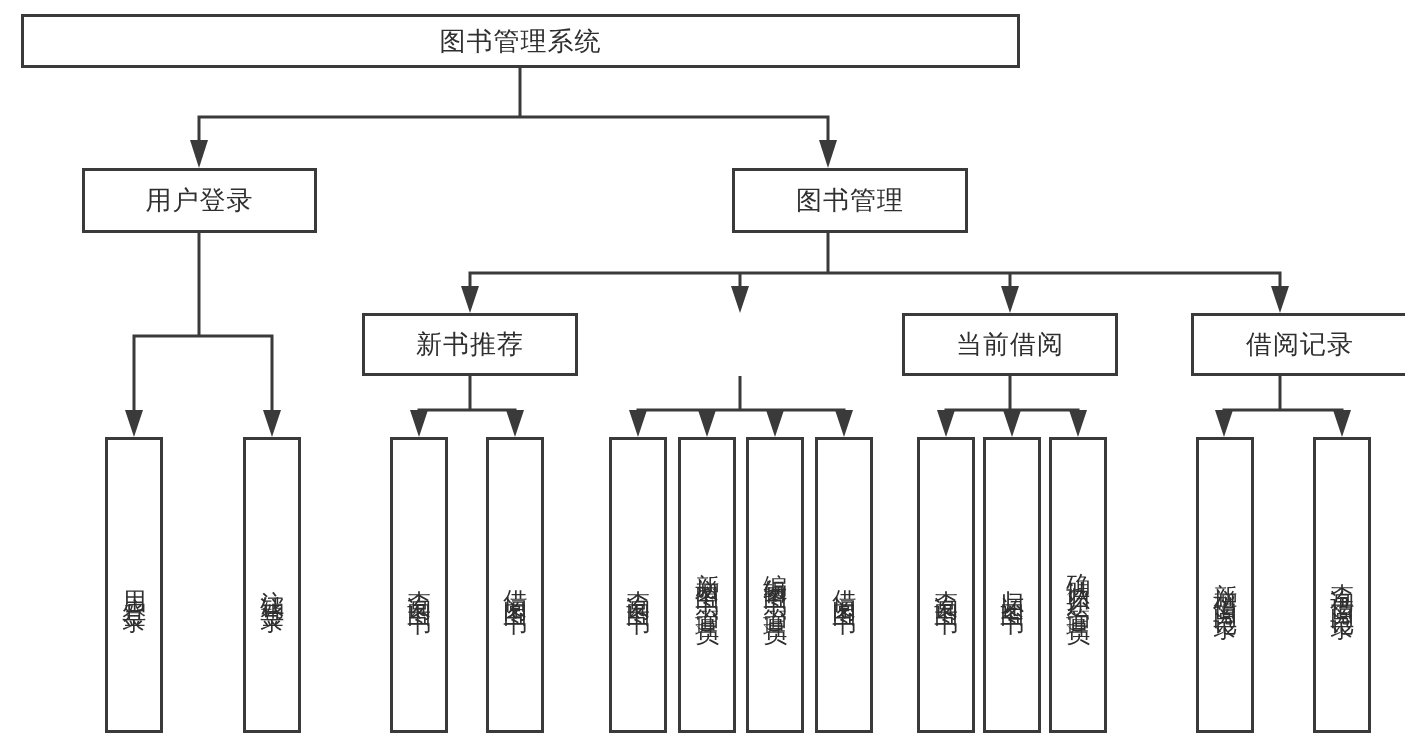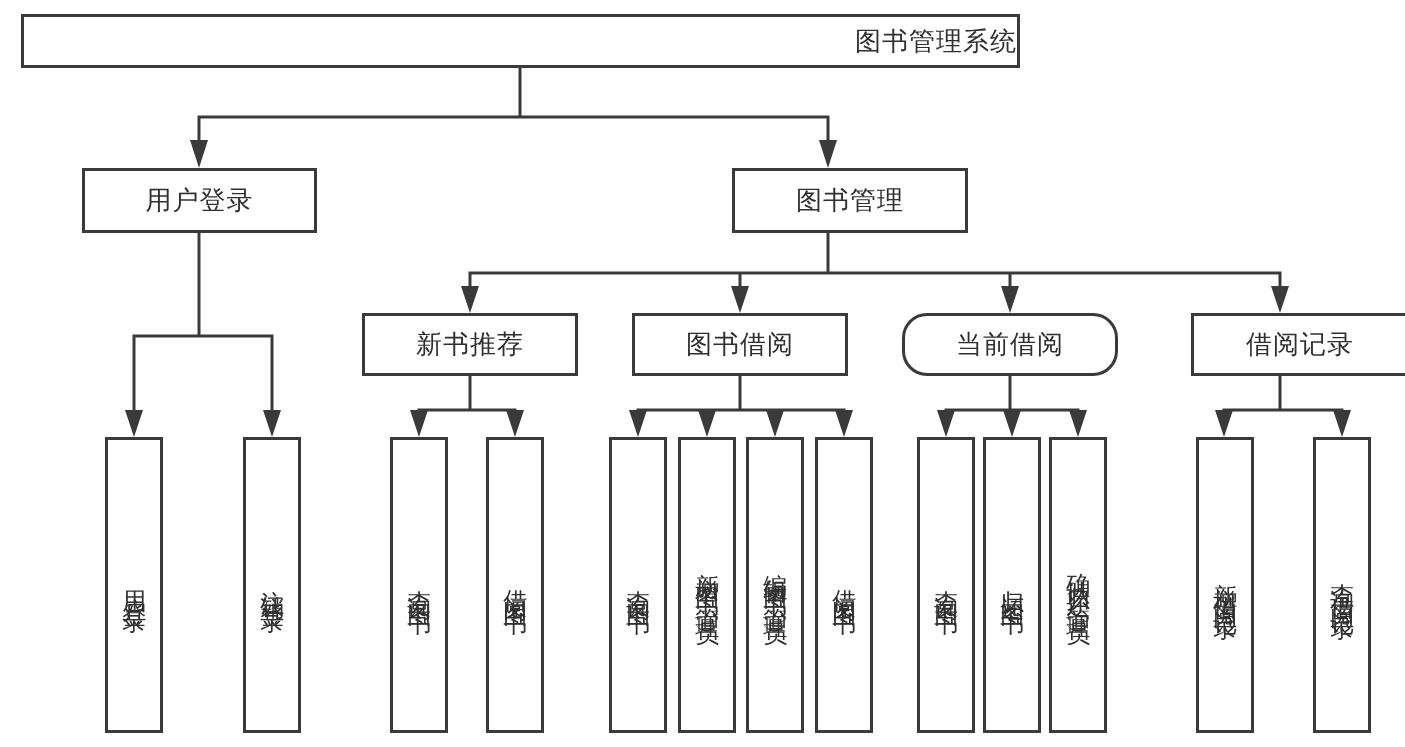--- a/index.html
+++ b/index.html
@@ -33,26 +33,26 @@
   .box.h { font-size: 26px; letter-spacing: 1px; }
   .box.v { font-size: 24px; }
   .box.v .vtext {
     writing-mode: vertical-rl;
     text-orientation: mixed;
     letter-spacing: 7px;
     line-height: 1.1;
     white-space: nowrap;
   }
   
-  .n-root   { left: 21px;   top: 14px;  width: 999px; height: 54px; justify-content: flex-end; }
+  .n-root   { left: 21px;   top: 14px;  width: 999px; height: 54px; }
   .n-login  { left: 82px;   top: 168px; width: 235px; height: 65px; }
   .n-mgmt   { left: 732px;  top: 168px; width: 236px; height: 65px; }
   .n-rec    { left: 362px;  top: 313px; width: 216px; height: 63px; }
   .n-borrow { left: 632px;  top: 313px; width: 216px; height: 63px; }
-  .n-cur    { left: 902px;  top: 313px; width: 216px; height: 63px; border-radius: 25px; }
+  .n-cur    { left: 902px;  top: 313px; width: 216px; height: 63px; }
   .n-hist   { left: 1191px; top: 313px; width: 218px; height: 63px; }
   .leaf { top: 437px; width: 58px; height: 296px; }
   .l1  { left: 105px; }
   .l2  { left: 243px; }
   .l3  { left: 390px; }
   .l4  { left: 486px; }
   .l5  { left: 609px; }
   .l6  { left: 678px; }
   .l7  { left: 746px; }
   .l8  { left: 815px; }
@@ -138,23 +138,20 @@
   <div class="box h n-login">
     <span>用户登录</span>
   </div>
   <div class="box h n-mgmt">
     <span>图书管理</span>
   </div>
 
   <div class="box h n-rec">
     <span>新书推荐</span>
   </div>
-  <div class="box h n-borrow">
-    <span>图书借阅</span>
-  </div>
   <div class="box h n-cur">
     <span>当前借阅</span>
   </div>
   <div class="box h n-hist">
     <span>借阅记录</span>
   </div>
 
   <div class="box v leaf l1">
     <span class="vtext">用户登录</span>
   </div>

